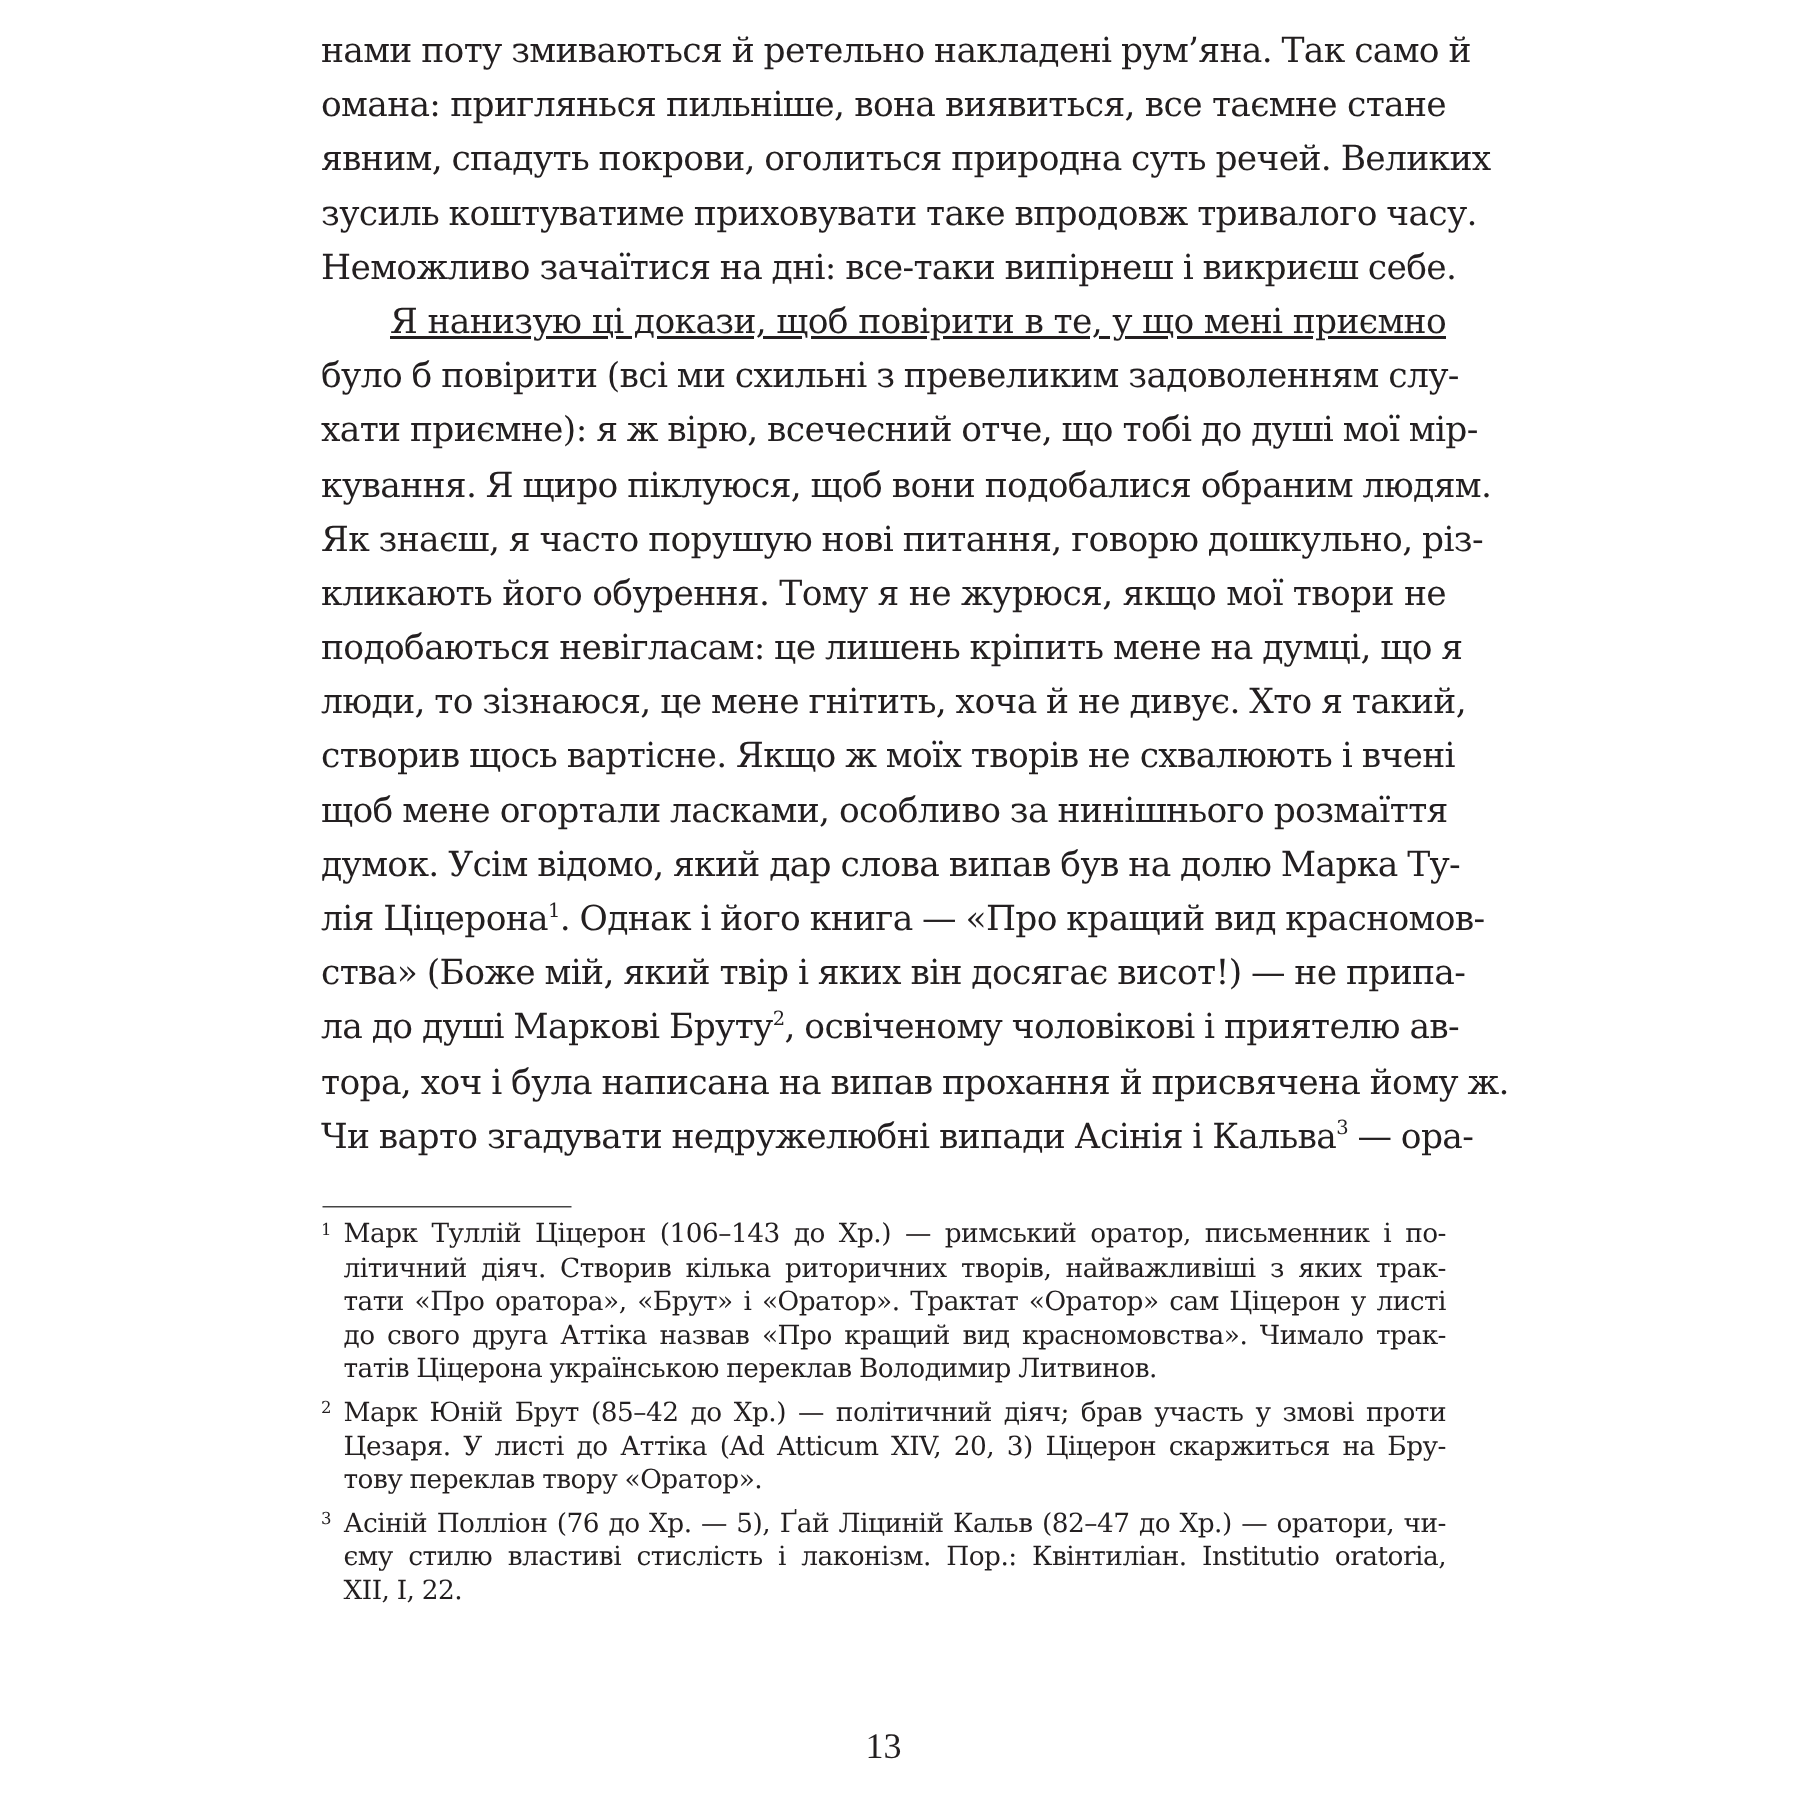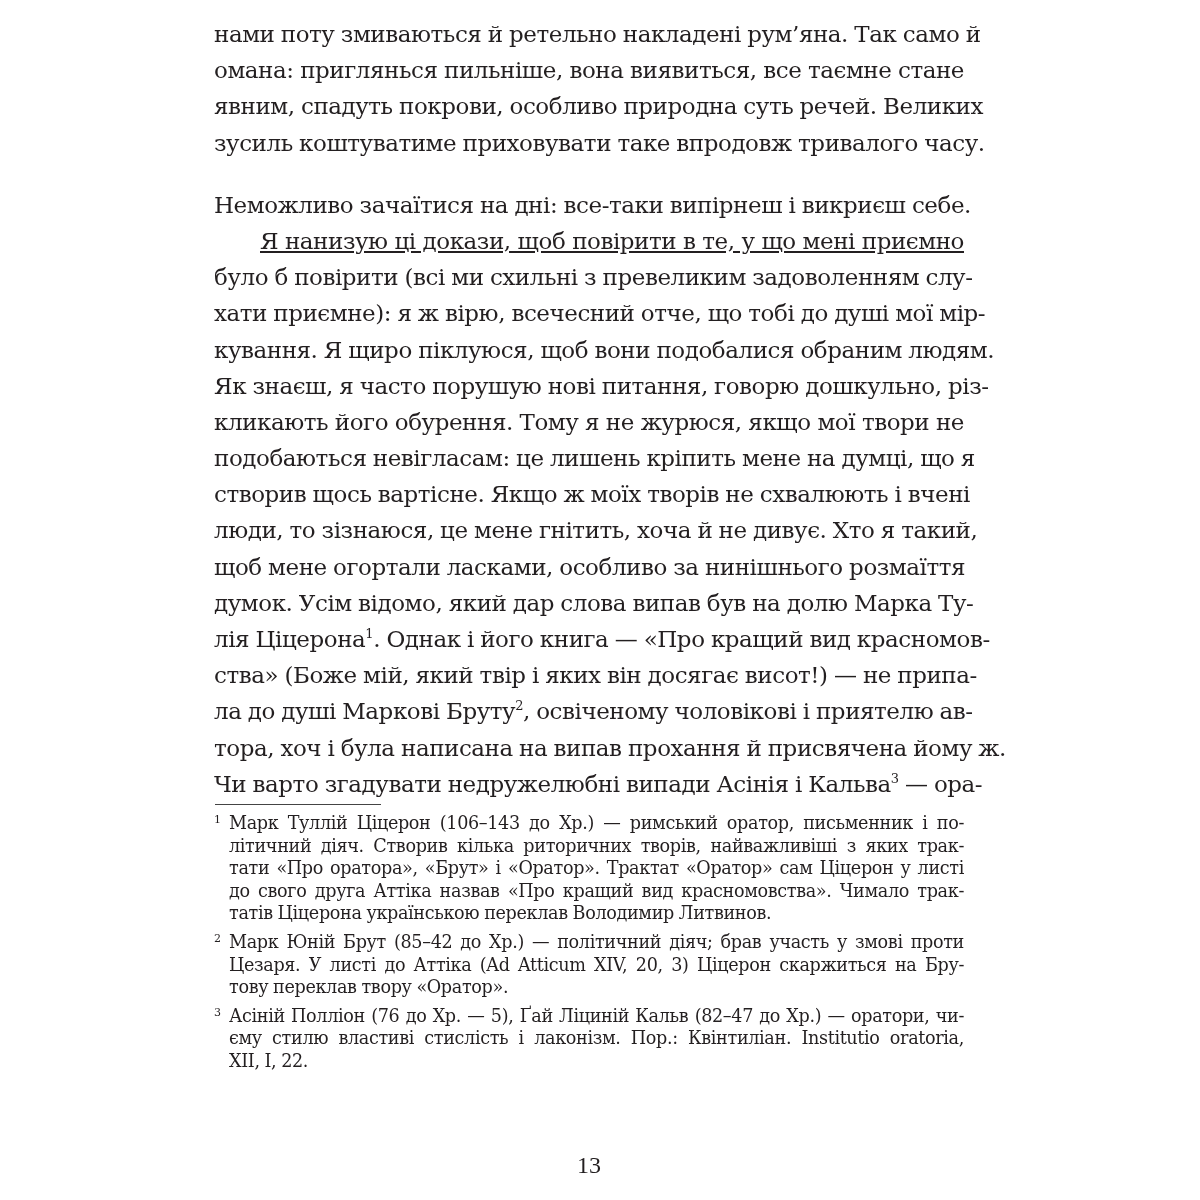--- a/index.html
+++ b/index.html
@@ -33,21 +33,20 @@
     }
     .line {
       display: block;
       white-space: nowrap;
       text-align: justify;
       text-align-last: justify;
       height: 36.2px;
     }
     .line.last {
       text-align-last: left;
-      margin-top: 26px;
     }
     .line.indent {
       padding-left: 46px;
       text-decoration: underline;
     }
     sup.fn-ref {
       font-size: 13px;
       line-height: 0;
       vertical-align: 9px;
     }
@@ -101,32 +100,32 @@
     }
   </style>
 </head>
 <body>
 
 <div class="page">
 
   <div class="body-text">
     <span class="line">нами поту змиваються й ретельно накладені рум’яна. Так само й</span>
     <span class="line">омана: приглянься пильніше, вона виявиться, все таємне стане</span>
-    <span class="line">явним, спадуть покрови, особливо природна суть речей. Великих</span>
+    <span class="line">явним, спадуть покрови, оголиться природна суть речей. Великих</span>
     <span class="line">зусиль коштуватиме приховувати таке впродовж тривалого часу.</span>
     <span class="line last">Неможливо зачаїтися на дні: все-таки випірнеш і викриєш себе.</span>
     <span class="line indent">Я нанизую ці докази, щоб повірити в те, у що мені приємно</span>
     <span class="line">було б повірити (всі ми схильні з превеликим задоволенням слу-</span>
     <span class="line">хати приємне): я ж вірю, всечесний отче, що тобі до душі мої мір-</span>
     <span class="line">кування. Я щиро піклуюся, щоб вони подобалися обраним людям.</span>
     <span class="line">Як знаєш, я часто порушую нові питання, говорю дошкульно, різ-</span>
     <span class="line">кликають його обурення. Тому я не журюся, якщо мої твори не</span>
     <span class="line">подобаються невігласам: це лишень кріпить мене на думці, що я</span>
+    <span class="line">люди, то зізнаюся, це мене гнітить, хоча й не дивує. Хто я такий,</span>
     <span class="line">створив щось вартісне. Якщо ж моїх творів не схвалюють і вчені</span>
-    <span class="line">люди, то зізнаюся, це мене гнітить, хоча й не дивує. Хто я такий,</span>
     <span class="line">щоб мене огортали ласками, особливо за нинішнього розмаїття</span>
     <span class="line">думок. Усім відомо, який дар слова випав був на долю Марка Ту-</span>
     <span class="line"><span>лія Ціцерона</span><sup class="fn-ref">1</sup><span>. Однак і його книга — «Про кращий вид красномов-</span></span>
     <span class="line">ства» (Боже мій, який твір і яких він досягає висот!) — не припа-</span>
     <span class="line"><span>ла до душі Маркові Бруту</span><sup class="fn-ref">2</sup><span>, освіченому чоловікові і приятелю ав-</span></span>
     <span class="line">тора, хоч і була написана на випав прохання й присвячена йому ж.</span>
     <span class="line"><span>Чи варто згадувати недружелюбні випади Асінія і Кальва</span><sup class="fn-ref">3</sup><span>  — ора-</span></span>
   </div>
 
   <div class="rule"></div>

